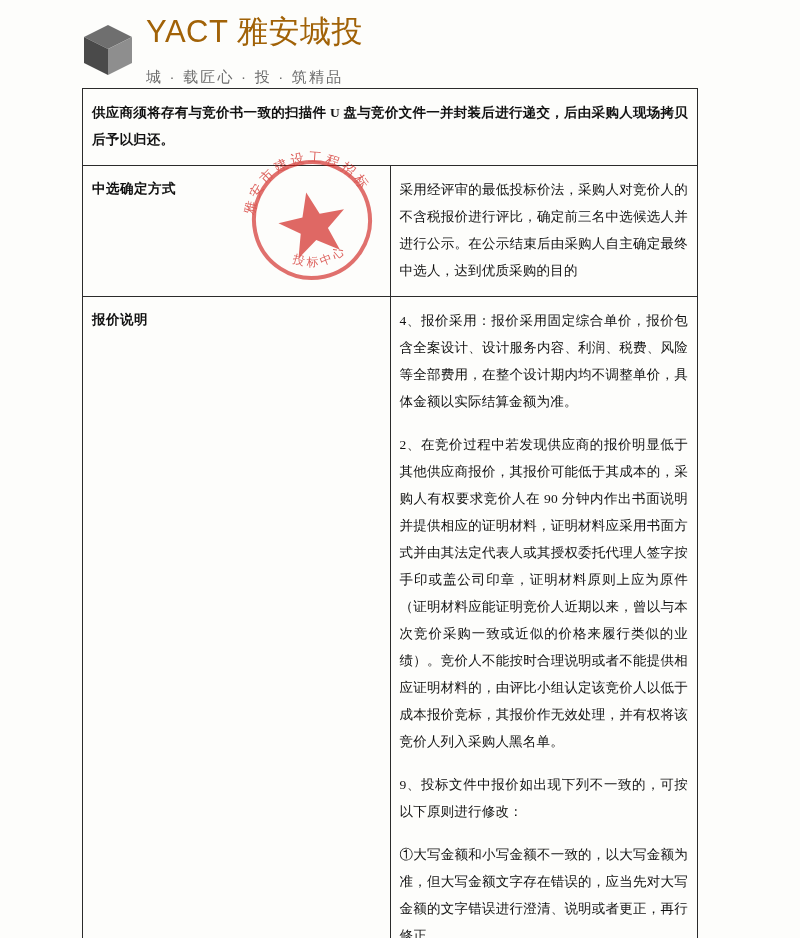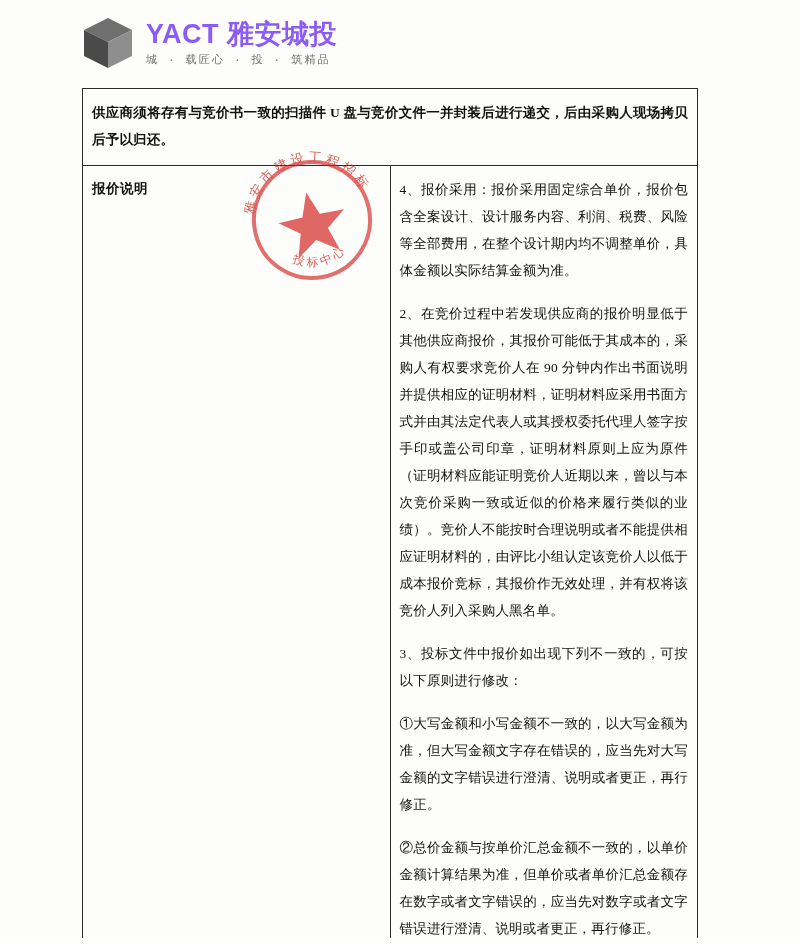--- a/index.html
+++ b/index.html
@@ -40,30 +40,30 @@
   .logo-cube svg { display: block; }
 
   .logo-text {
     display: flex;
     flex-direction: column;
     justify-content: center;
     line-height: 1;
   }
   .logo-main {
     font-family: "Liberation Sans", sans-serif;
-    font-weight: bold;
-    font-size: 27px;
+    font-weight: normal;
+    font-size: 31px;
     letter-spacing: 0.5px;
-    color: #8b5cf6;
+    color: #a16207;
     white-space: nowrap;
   }
   .logo-sub {
-    margin-top: 7px;
-    font-family: Liberation Mono, monospace;
-    font-size: 11px;
+    margin-top: 22px;
+    font-family: Liberation Sans, sans-serif;
+    font-size: 15px;
     color: #6d6d6d;
     letter-spacing: 2.2px;
     white-space: nowrap;
   }
 
   
   .doc-table {
     position: absolute;
     left: 82px;
     top: 88px;
@@ -143,25 +143,31 @@
   </div>
 
   <table class="doc-table">
     <tbody>
       <tr class="row-top">
         <td class="col-body col-body-full" colspan="2">
           <p>供应商须将存有与竞价书一致的扫描件 U 盘与竞价文件一并封装后进行递交，后由采购人现场拷贝后予以归还。</p>
         </td>
       </tr>
       <tr>
+        <td class="col-label">中选确定方式</td>
+        <td class="col-body">
+          <p>采用经评审的最低投标价法，采购人对竞价人的不含税报价进行评比，确定前三名中选候选人并进行公示。在公示结束后由采购人自主确定最终中选人，达到优质采购的目的</p>
+        </td>
+      </tr>
+      <tr>
         <td class="col-label">报价说明</td>
         <td class="col-body">
           <p>4、报价采用：报价采用固定综合单价，报价包含全案设计、设计服务内容、利润、税费、风险等全部费用，在整个设计期内均不调整单价，具体金额以实际结算金额为准。</p>
           <p>2、在竞价过程中若发现供应商的报价明显低于其他供应商报价，其报价可能低于其成本的，采购人有权要求竞价人在 90 分钟内作出书面说明并提供相应的证明材料，证明材料应采用书面方式并由其法定代表人或其授权委托代理人签字按手印或盖公司印章，证明材料原则上应为原件（证明材料应能证明竞价人近期以来，曾以与本次竞价采购一致或近似的价格来履行类似的业绩）。竞价人不能按时合理说明或者不能提供相应证明材料的，由评比小组认定该竞价人以低于成本报价竞标，其报价作无效处理，并有权将该竞价人列入采购人黑名单。</p>
-          <p>3、投标文件中报价如出现下列不一致的，可按以下原则进行修改：</p>
+          <p>9、投标文件中报价如出现下列不一致的，可按以下原则进行修改：</p>
           <p>①大写金额和小写金额不一致的，以大写金额为准，但大写金额文字存在错误的，应当先对大写金额的文字错误进行澄清、说明或者更正，再行修正。</p>
           <p>②总价金额与按单价汇总金额不一致的，以单价金额计算结果为准，但单价或者单价汇总金额存在数字或者文字错误的，应当先对数字或者文字错误进行澄清、说明或者更正，再行修正。</p>
 
         </td>
       </tr>
     </tbody>
   </table>
 
   <div class="seal">
     <svg width="160" height="160" viewBox="0 0 160 160" xmlns="http://www.w3.org/2000/svg">

